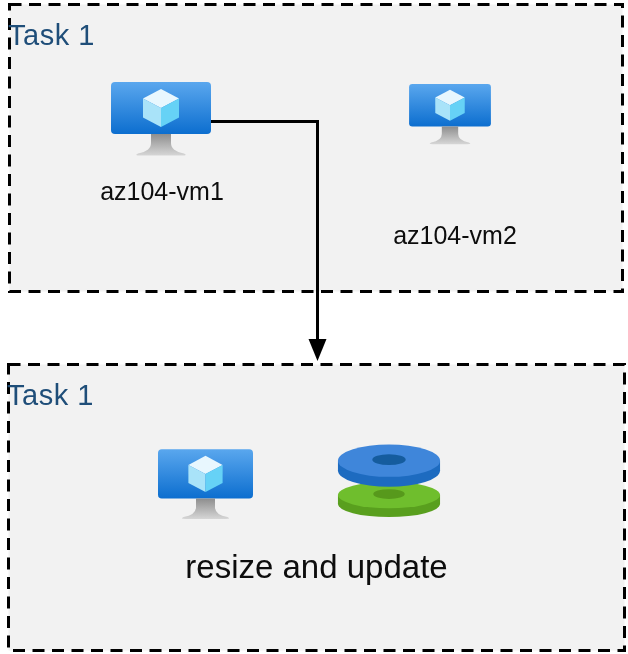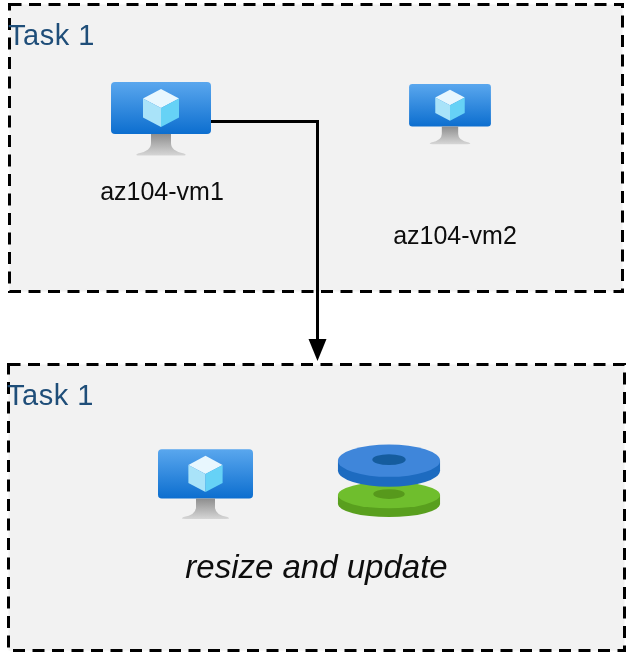--- a/index.html
+++ b/index.html
@@ -32,21 +32,20 @@
     color: #0d0d0d;
     white-space: nowrap;
   }
   .caption {
     position: absolute;
     left: 0; top: 185px;
     width: 100%;
     text-align: center;
     font-size: 33px;
     color: #0d0d0d;
-    font-style: italic;
   }
   .overlay {
     position: absolute;
     left: 0; top: 0;
     pointer-events: none;
   }
   .defs-holder { position: absolute; width: 0; height: 0; overflow: hidden; }
 </style>
 </head>
 <body>

